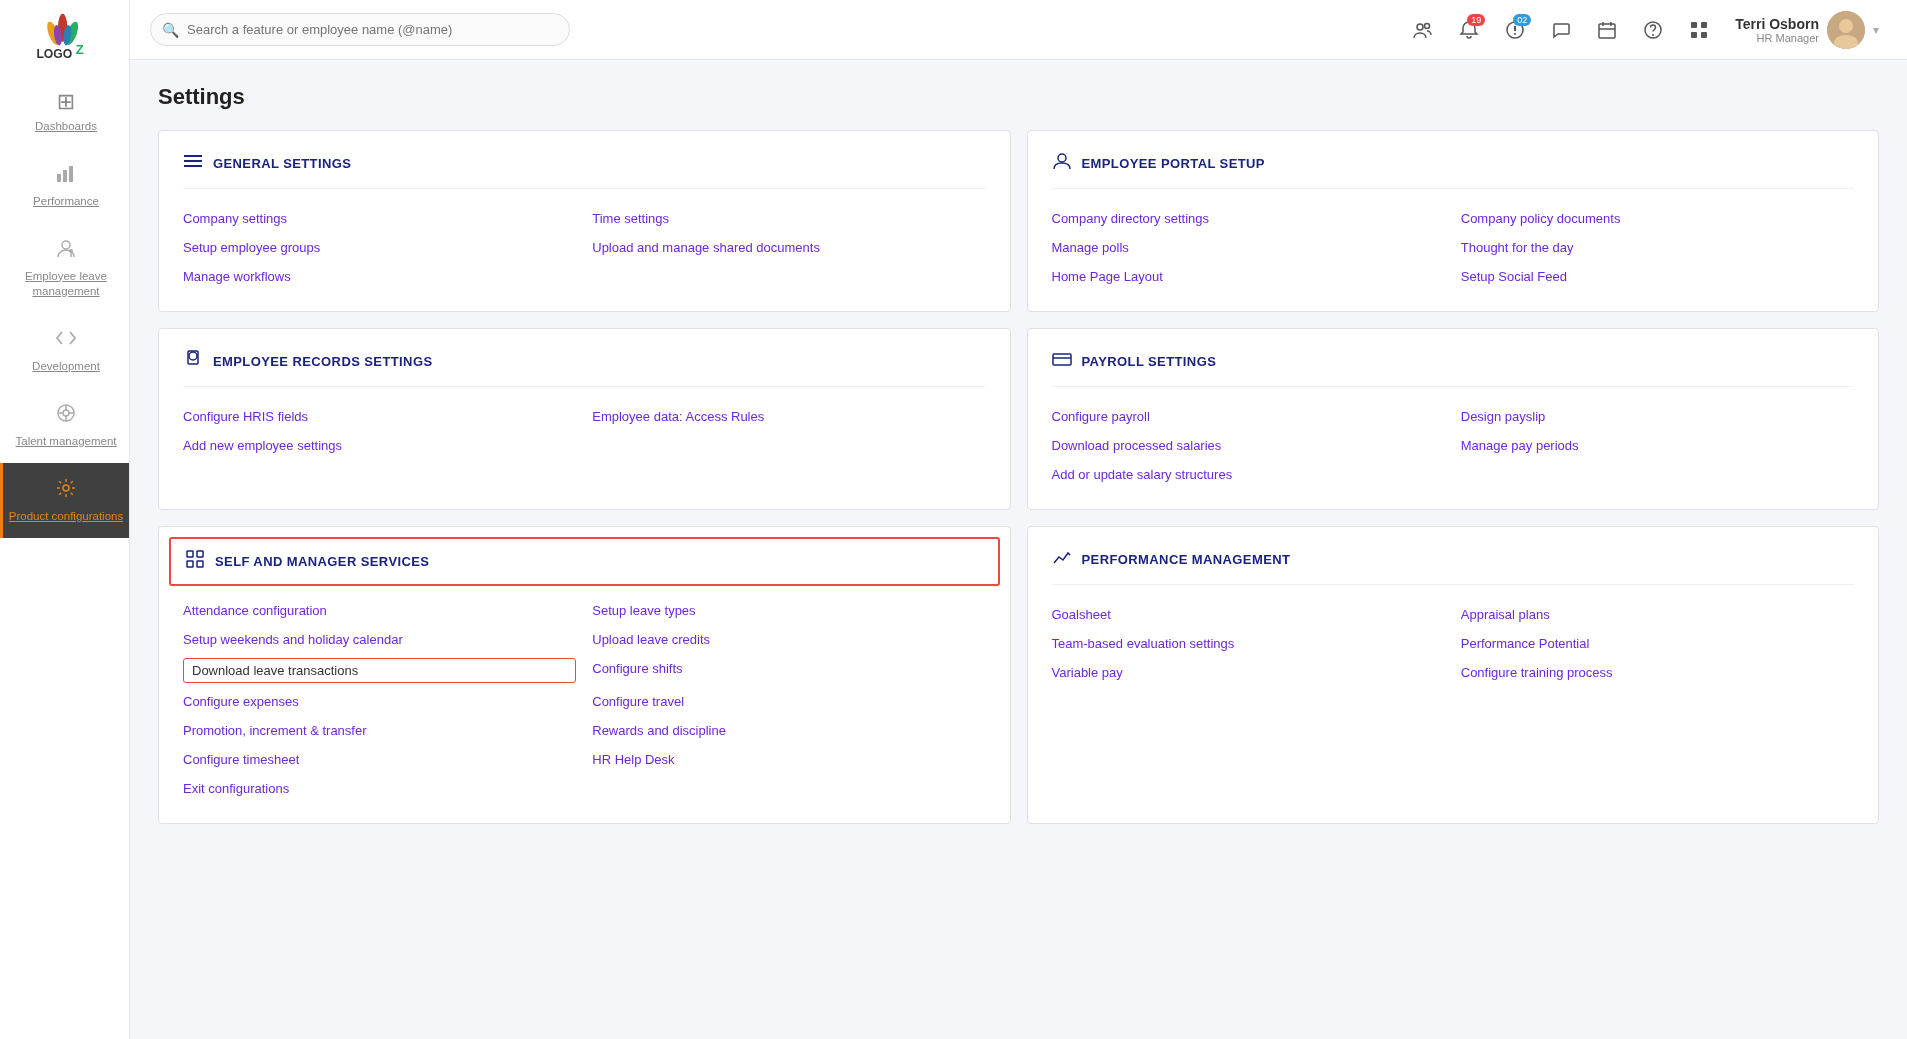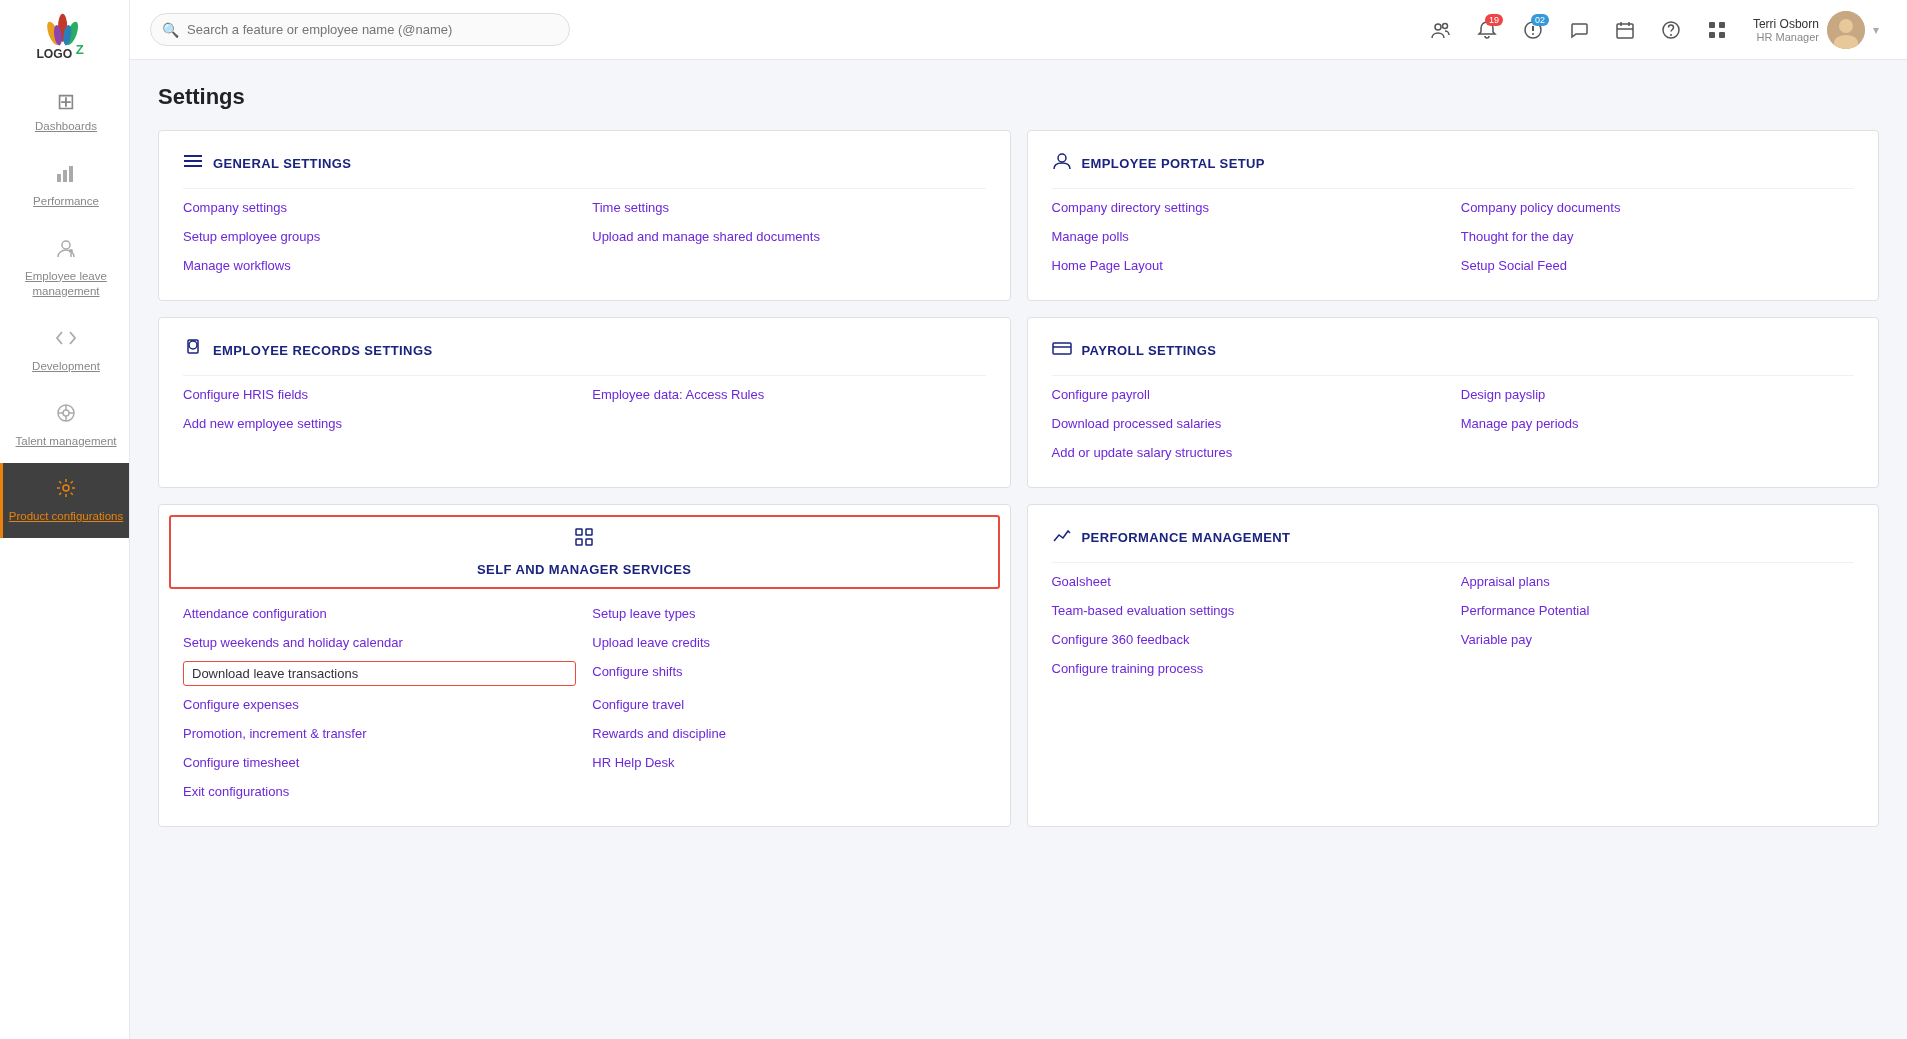--- a/index.html
+++ b/index.html
@@ -119,21 +119,21 @@
     .badge.blue { background: #3498db; }
     .user-section {
       display: flex;
       align-items: center;
       gap: 8px;
       cursor: pointer;
       padding: 4px 8px;
       border-radius: 8px;
     }
     .user-info { text-align: right; }
-    .user-name { font-size: 12px; font-weight: 400; color: #333; }
+    .user-name { font-size: 14px; font-weight: 700; color: #333; }
     .user-role { font-size: 11px; color: #888; }
     .avatar {
       width: 38px;
       height: 38px;
       border-radius: 50%;
       background: #c8a882;
       overflow: hidden;
       display: flex;
       align-items: center;
       justify-content: center;
@@ -163,21 +163,21 @@
     .settings-card {
       background: #fff;
       border: 1px solid #e0e0e0;
       border-radius: 4px;
       padding: 20px 24px 24px;
     }
     .card-header {
       display: flex;
       align-items: center;
       gap: 10px;
-      margin-bottom: 8px;
+      margin-bottom: 19px;
       padding-bottom: 12px;
       border-bottom: 1px solid #f0f0f0;
     }
     .card-header-icon {
       font-size: 18px;
       color: #1a237e;
     }
     .card-title {
       font-size: 13px;
       font-weight: 700;
@@ -433,21 +433,21 @@
         <div class="card-links">
           <a class="card-link">Configure payroll</a>
           <a class="card-link">Design payslip</a>
           <a class="card-link">Download processed salaries</a>
           <a class="card-link">Manage pay periods</a>
           <a class="card-link">Add or update salary structures</a>
         </div>
       </div>
 
       <div class="settings-card">
-        <div class="card-header" style="border: 2px solid #e74c3c; margin: -10px -14px 14px -14px; padding: 10px 14px; border-radius: 3px; flex-direction: column;">
+        <div class="card-header" style="border: 2px solid #e74c3c; margin: -10px -14px 14px -14px; padding: 10px 14px; border-radius: 3px;">
           <span class="card-header-icon">
             <svg width="20" height="20" viewBox="0 0 20 20">
                 <rect x="2" y="2" width="6" height="6" rx="0.5" fill="none" stroke="#1a237e" stroke-width="1.5"></rect>
                 <rect x="12" y="2" width="6" height="6" rx="0.5" fill="none" stroke="#1a237e" stroke-width="1.5"></rect>
                 <rect x="2" y="12" width="6" height="6" rx="0.5" fill="none" stroke="#1a237e" stroke-width="1.5"></rect>
                 <rect x="12" y="12" width="6" height="6" rx="0.5" fill="none" stroke="#1a237e" stroke-width="1.5"></rect>
               </svg>
           </span>
           <span class="card-title">SELF AND MANAGER SERVICES</span>
         </div>
@@ -475,21 +475,20 @@
                 <polyline points="2,16 7,10 11,13 16,6 18,8" fill="none" stroke="#1a237e" stroke-width="1.5"></polyline>
               </svg>
           </span>
           <span class="card-title">PERFORMANCE MANAGEMENT</span>
         </div>
         <div class="card-links">
           <a class="card-link">Goalsheet</a>
           <a class="card-link">Appraisal plans</a>
           <a class="card-link">Team-based evaluation settings</a>
           <a class="card-link">Performance Potential</a>
-          <a class="card-link">Configure 360 feedback</a>
           <a class="card-link">Variable pay</a>
           <a class="card-link">Configure training process</a>
         </div>
       </div>
 
     </div>
   </div>
 </div>
 
 </body></html>

